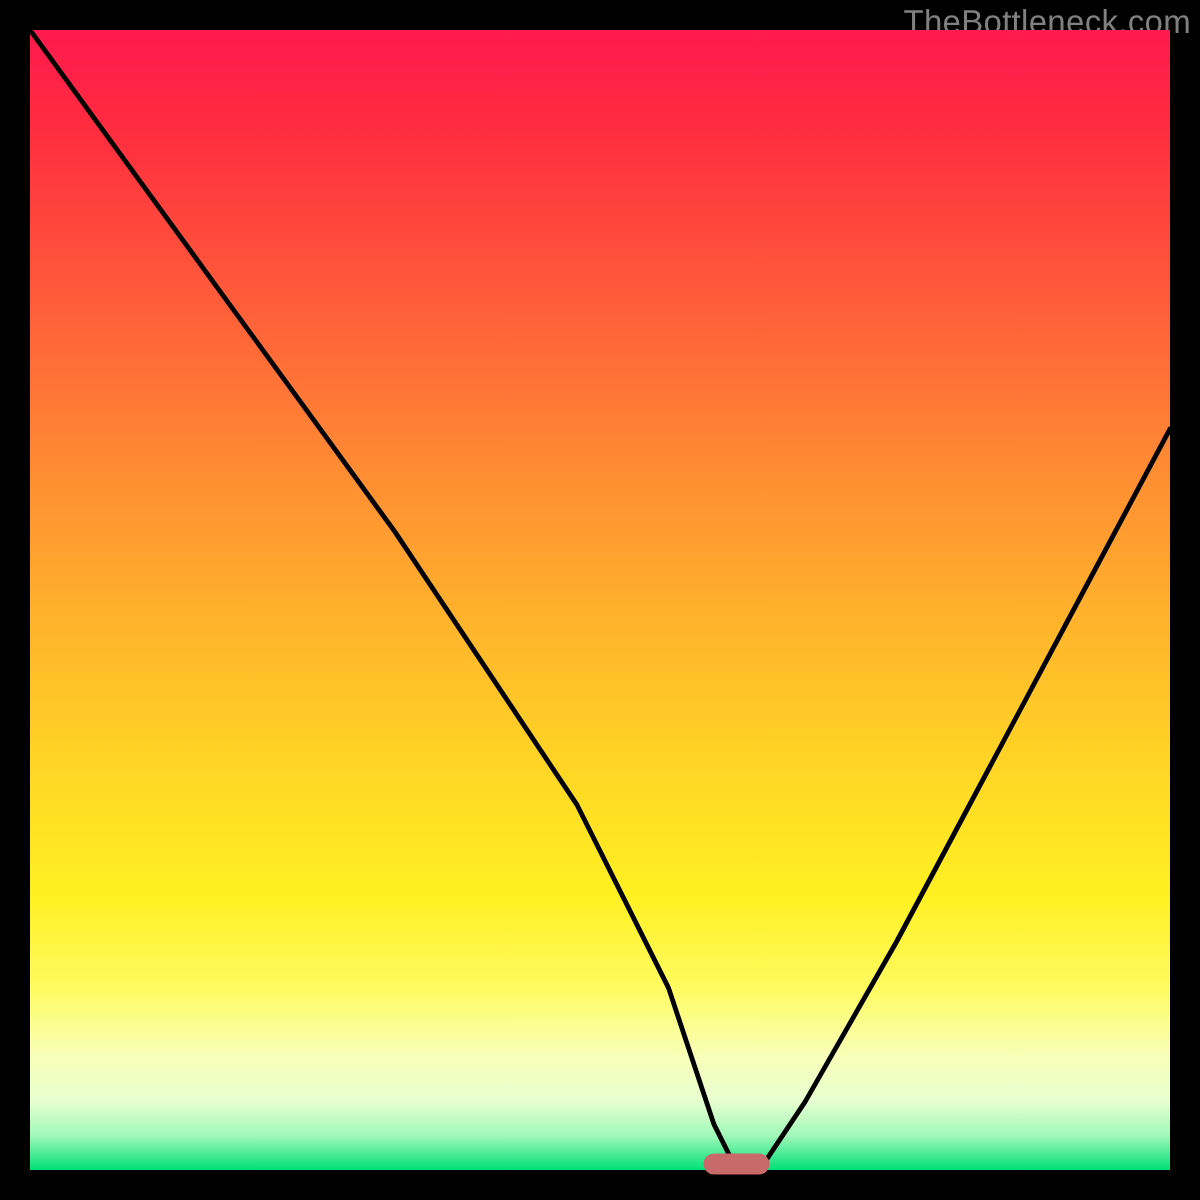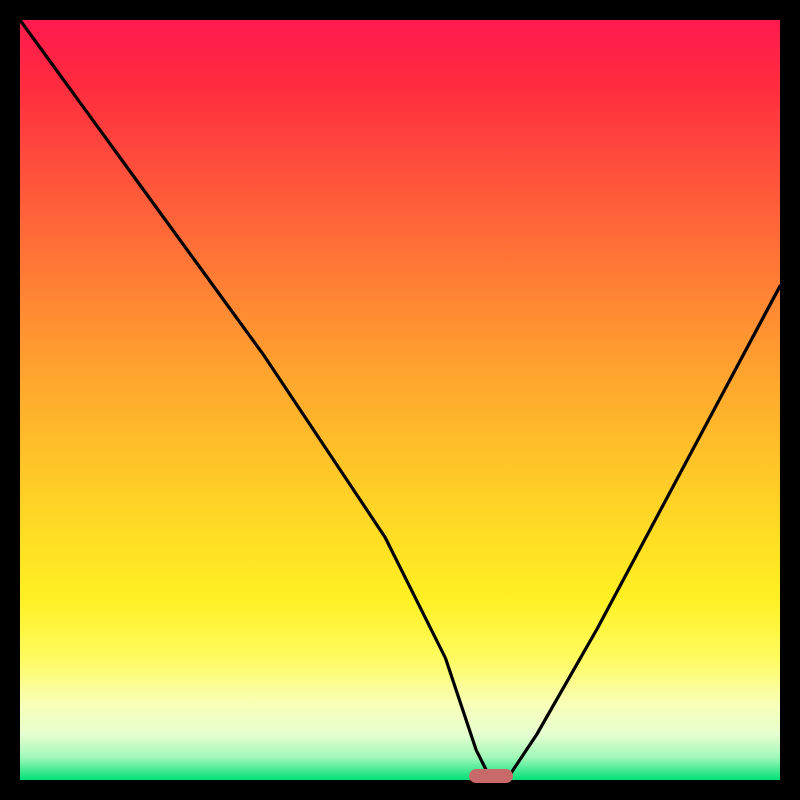--- a/index.html
+++ b/index.html
@@ -64,20 +64,21 @@
     background: #c86a6a;
     border-radius: 8px;
     transform: translate(-50%, -50%);
   }
 </style>
 </head>
 <body>
 
 <div class="frame">
 
+  <div class="watermark">TheBottleneck.com</div>
 
   <div class="plot">
 
     <svg class="curve" viewBox="0 0 760 760" preserveAspectRatio="none">
       <path id="curve-path" fill="none" stroke="#000" stroke-width="3.2" stroke-linejoin="round" stroke-linecap="round" d="M0.0 0.0 L60.8 83.6 L121.6 167.2 L182.4 250.8 L243.2 334.4 L304.0 425.6 L364.8 516.8 L425.6 638.4 L456.0 729.6 L471.2 760.0 L486.4 760.0 L516.8 714.4 L577.6 608.0 L638.4 494.0 L699.2 380.0 L760.0 266.0"></path>
     </svg>
 
     <div class="marker" id="marker" style="left: 471.2px; top: 756px; background: rgb(200, 106, 106);"></div>
   </div>
 </div>

